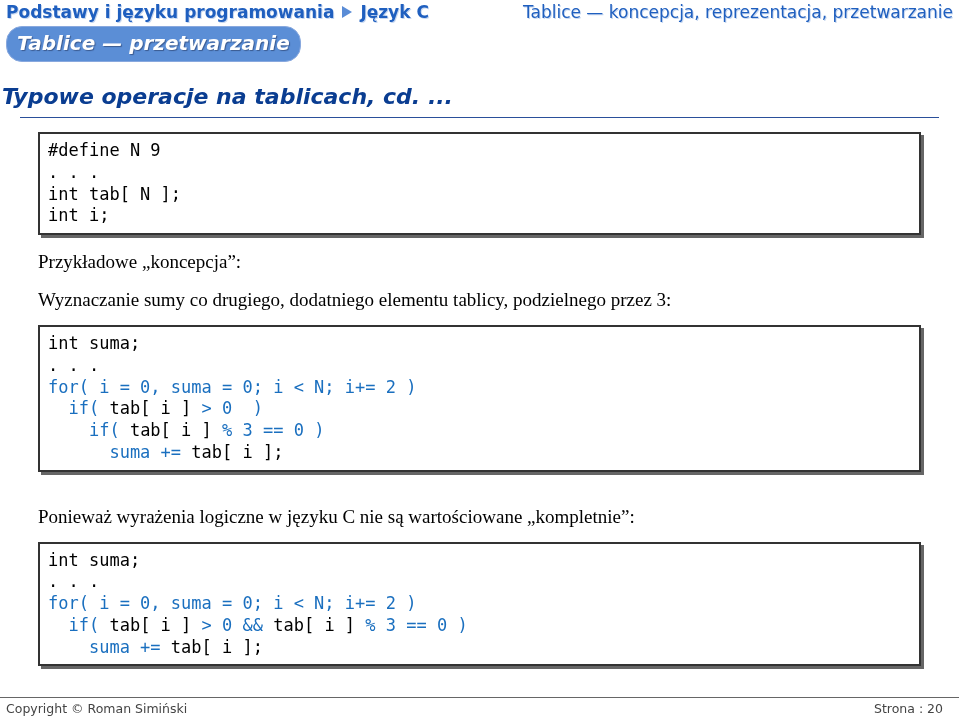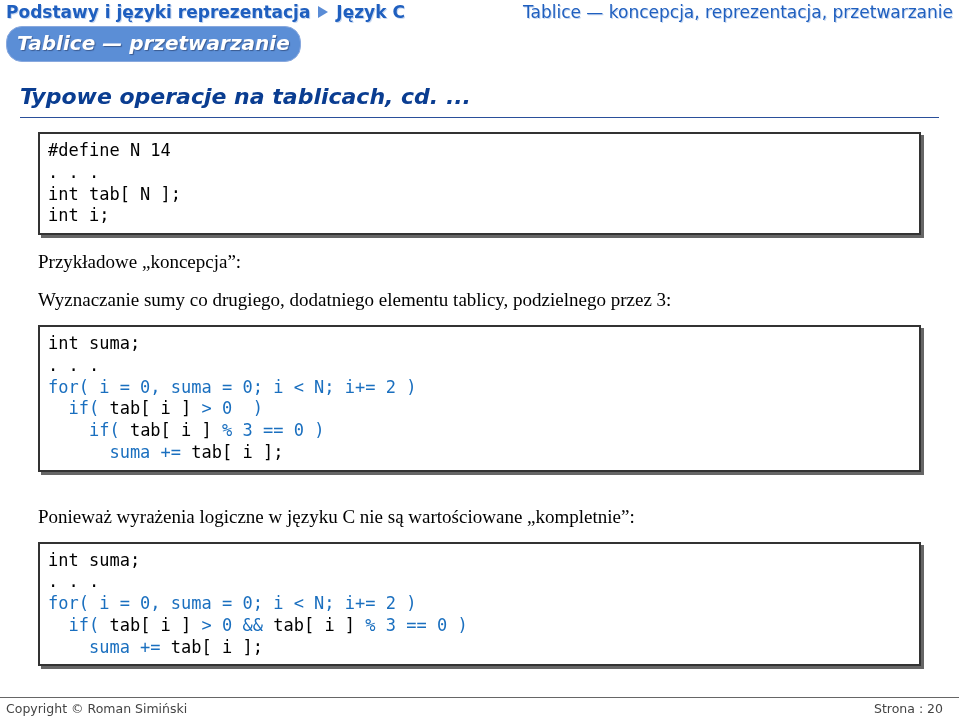--- a/index.html
+++ b/index.html
@@ -53,21 +53,21 @@
     font-weight: bold;
     color: #ffffff;
     font-size: 20px;
     text-shadow: 1px 1px 1px #3a5a90;
   }
   .section-title {
     color: #0a3d91;
     font-style: italic;
     font-weight: bold;
     font-size: 22px;
-    margin: 22px 0 8px 20px;
+    margin: 22px 0 8px 2px;
   }
   .hr-line {
     border: none;
     border-top: 1px solid #2a4f9a;
     margin: 0 20px 0 20px;
   }
   .code-box {
     border: 2px solid #333;
     box-shadow: 3px 3px 0 #666;
     margin: 14px 38px 0 38px;
@@ -100,34 +100,34 @@
   }
 </style>
 </head>
 <body>
 
 
 
 
 <div class="header-row">
   <div class="header-left">
-    <span class="hdr-text-blue">Podstawy i języki reprezentacja</span>
+    <span class="hdr-text-blue">Podstawy i języku programowania</span>
     <span class="hdr-arrow"></span>
     <span class="hdr-text-blue">Język C</span>
   </div>
   <span class="hdr-text-right">Tablice — koncepcja, reprezentacja, przetwarzanie</span>
 </div>
 
 <div class="subheader-bar">Tablice — przetwarzanie</div>
 
 <div class="section-title">Typowe operacje na tablicach, cd. ...</div>
 <hr class="hr-line">
 
 
-<div class="code-box"><span>#define N 14</span>
+<div class="code-box"><span>#define N 9</span>
 <span>. . .</span>
 <span>int tab[ N ];</span>
 <span>int i;</span></div>
 
 <div class="body-text">Przykładowe „koncepcja”:</div>
 <div class="body-text">Wyznaczanie sumy co drugiego, dodatniego elementu tablicy, podzielnego przez 3:</div>
 
 
 <div class="code-box"><span>int suma;</span>
 <span>. . .</span>

